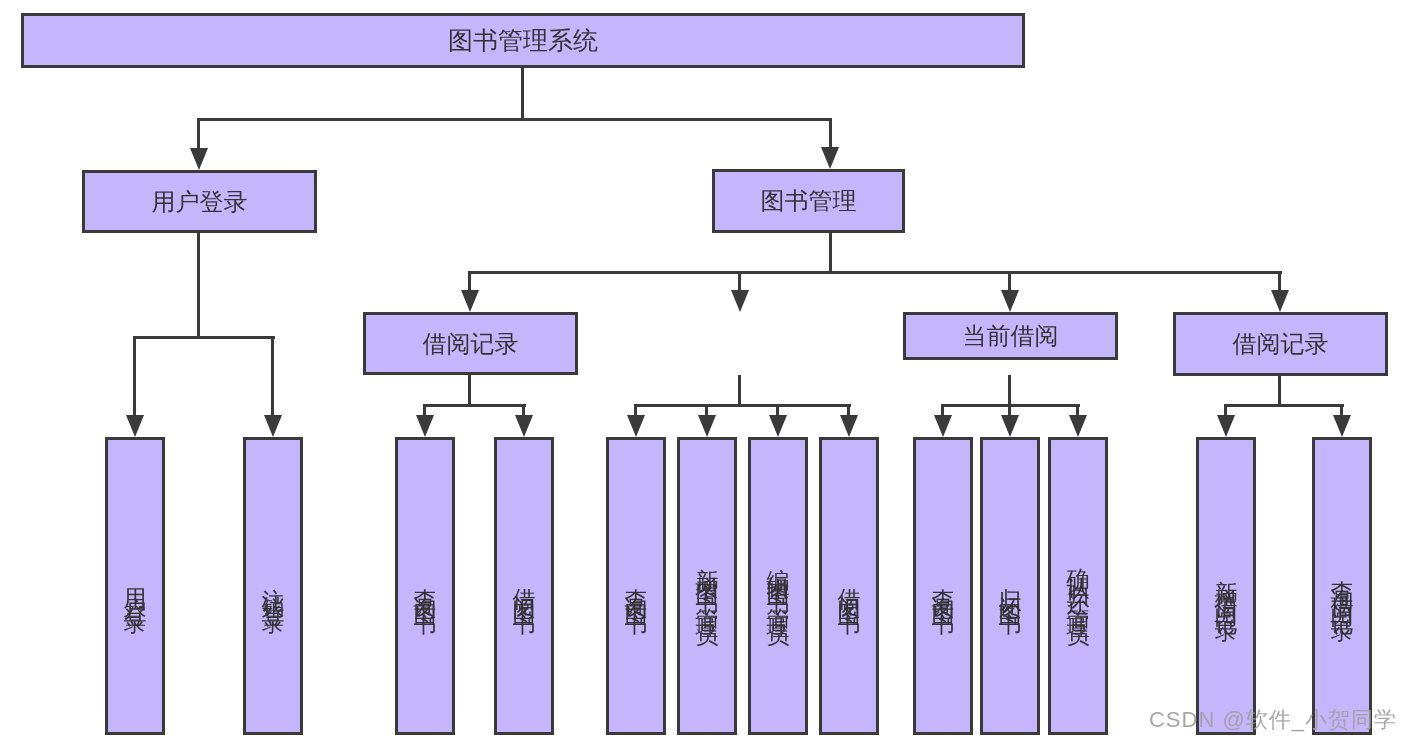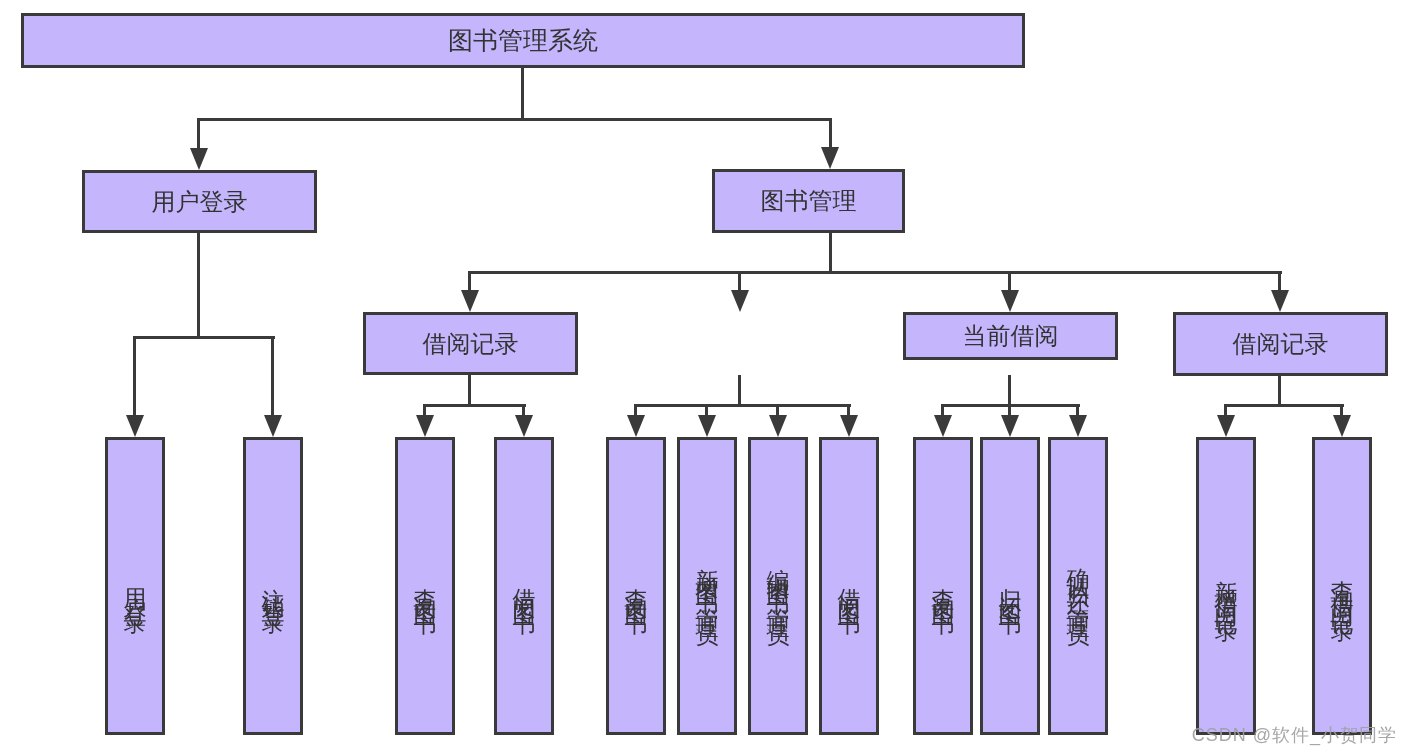--- a/index.html
+++ b/index.html
@@ -18,22 +18,22 @@
     font-size:23px;letter-spacing:8px;line-height:1;color:#333333;white-space:nowrap;
   }
   .vline{position:absolute;width:3px;background:#3a3a3a;}
   .hline{position:absolute;height:3px;background:#3a3a3a;}
   .arr{
     position:absolute;width:0;height:0;
     border-left:9px solid transparent;border-right:9px solid transparent;
     border-top:22px solid #3a3a3a;
   }
   .watermark{
-    position:absolute;right:8px;bottom:0;z-index:10;
-    font-size:18px;color:rgba(160,160,160,0.92);letter-spacing:1px;white-space:nowrap;
+    position:absolute;right:8px;bottom:12px;z-index:10;
+    font-size:22px;color:rgba(160,160,160,0.92);letter-spacing:1px;white-space:nowrap;
   }
 </style>
 </head>
 <body>
 
 <div class="stage">
 
   <div class="box" style="left:21px;top:13px;width:1004px;height:55px">
     <span class="h-label root-label">图书管理系统</span>
   </div>

